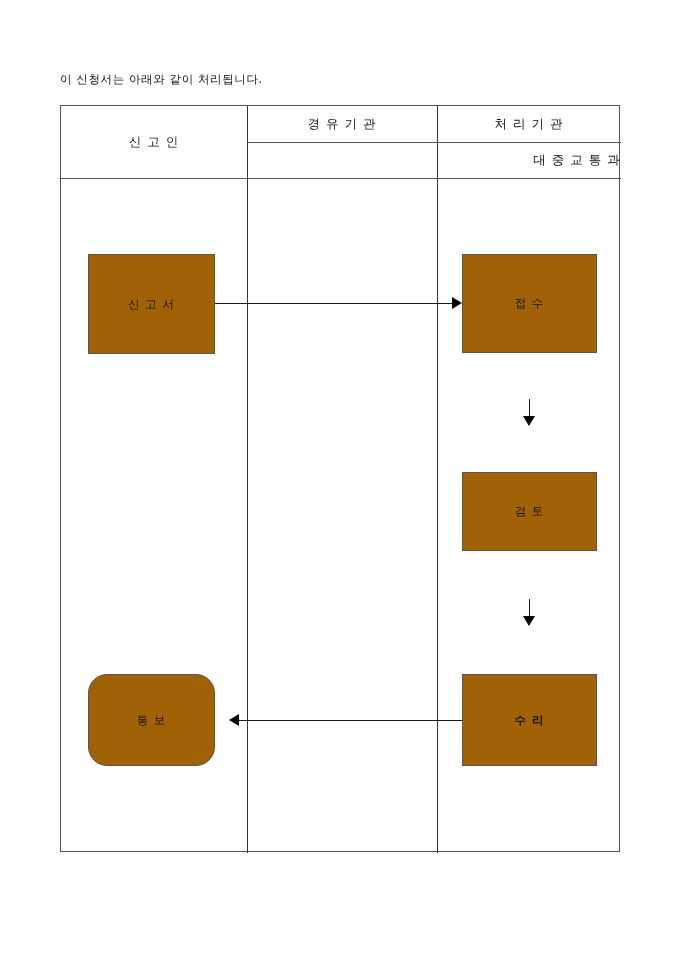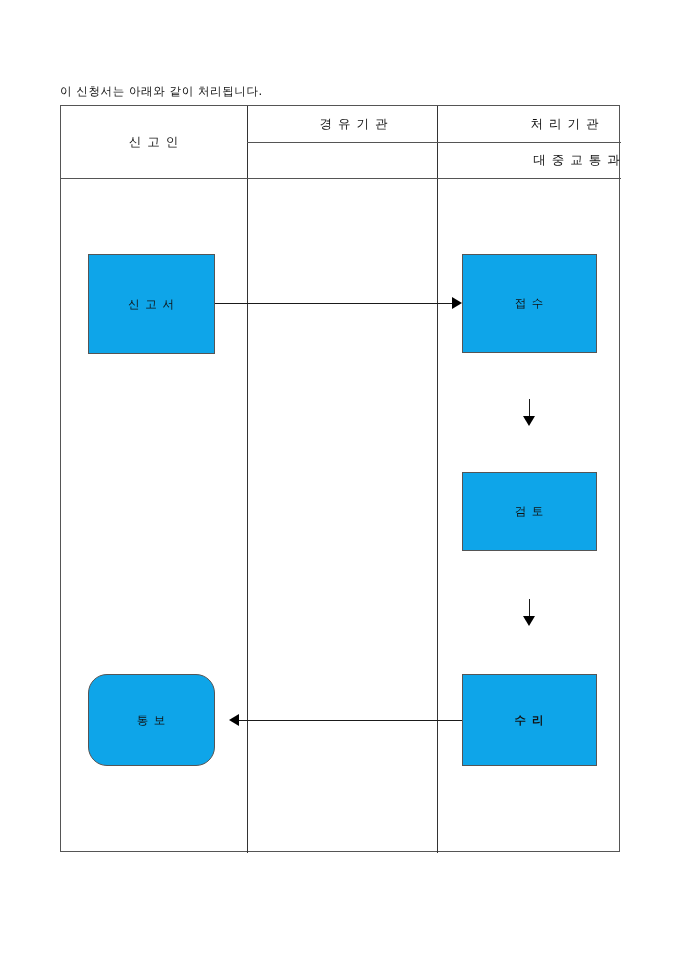--- a/index.html
+++ b/index.html
@@ -17,21 +17,21 @@
     width: 680px;
     height: 962px;
     background: #ffffff;
     overflow: hidden;
   }
 
   
   .caption {
     position: absolute;
     left: 60px;
-    top: 84px;
+    top: 72px;
     font-size: 11.5px;
     letter-spacing: 0.6px;
     white-space: nowrap;
     color: #111111;
   }
 
   
   .table-frame {
     position: absolute;
     left: 60px;
@@ -74,30 +74,30 @@
     position: absolute;
     display: flex;
     align-items: center;
     justify-content: center;
     font-size: 12.5px;
     letter-spacing: 1px;
     color: #111111;
     white-space: nowrap;
   }
   .hdr-declarant { left: 0px;   top: 0px;  width: 186px; height: 72px; }
-  .hdr-transit   { left: 198px; top: 0px;  width: 190px; height: 36px; }
-  .hdr-process   { left: 376px; top: 0px;  width: 184px; height: 36px; padding-left: 36px; }
+  .hdr-transit   { left: 186px; top: 0px;  width: 190px; height: 36px; }
+  .hdr-process   { left: 376px; top: 0px;  width: 184px; height: 36px; }
   .hdr-dept      { left: 376px; top: 36px; width: 184px; height: 36px; padding-left: 48px; }
 
   
   .fbox {
     position: absolute;
     border: 1px solid #555555;
     box-sizing: border-box;
-    background: #0ea5e9;
+    background: #a16207;
     display: flex;
     align-items: center;
     justify-content: center;
     font-size: 11.5px;
     letter-spacing: 1px;
     color: #111111;
     white-space: nowrap;
     z-index: 3;
   }
   

